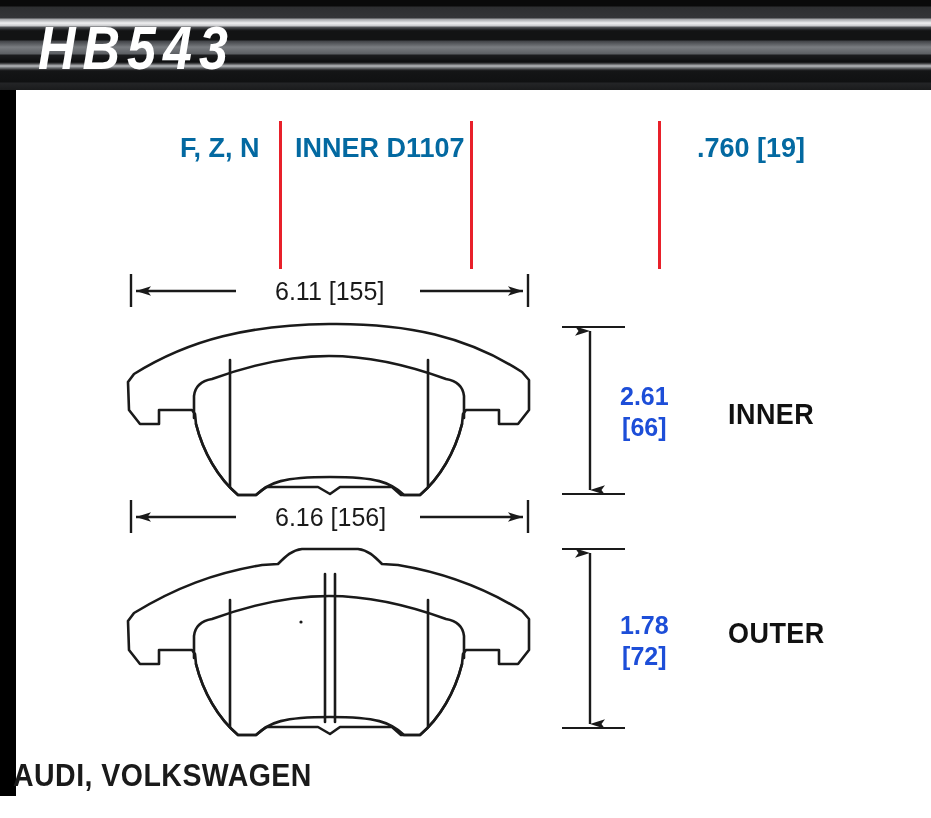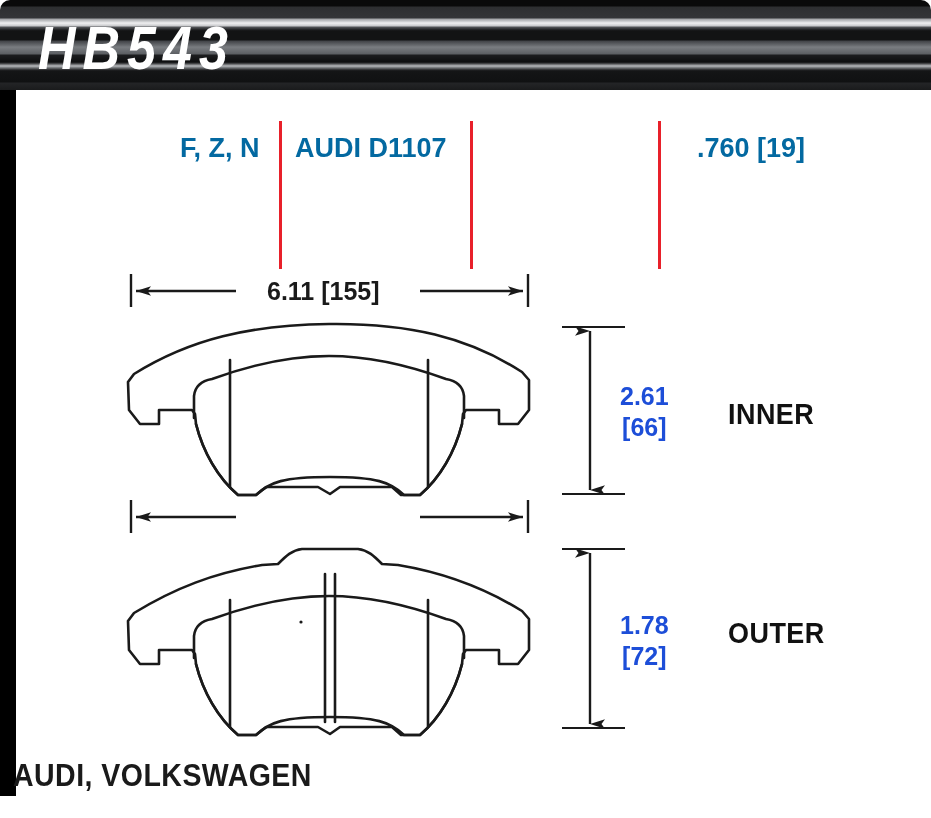--- a/index.html
+++ b/index.html
@@ -9,21 +9,20 @@
   }
   body {
     font-family: "Liberation Sans", sans-serif;
   }
   #page {
     position: relative;
     width: 931px;
     height: 818px;
     background: #ffffff;
     overflow: hidden;
-    border-radius: 10px;
   }
 
   
   #header {
     position: absolute;
     left: 0;
     top: 0;
     width: 931px;
     height: 90px;
     background:
@@ -98,24 +97,25 @@
     background: #e8202a;
   }
   #tick-a { left: 279px; top: 121px;  height: 148px; }
   #tick-b { left: 470px; top: 121px;  height: 148px; }
   #tick-c { left: 658px; top: 121px;  height: 148px; }
 
   
   .dim-h-label {
     position: absolute;
     font-family: "Liberation Sans", sans-serif;
-    font-weight: bold;
+    font-weight: normal;
     font-size: 25px;
     color: #1a1a1a;
     white-space: nowrap;
+    margin-left: 8px;
   }
   #dim-top-label    { left: 267px; top: 277px; }
   #dim-mid-label    { left: 267px; top: 503px; }
 
   .dim-v-label {
     position: absolute;
     font-family: "Liberation Sans", sans-serif;
     font-weight: bold;
     font-size: 25px;
     color: #1d4ed8;
@@ -169,28 +169,29 @@
 
   <div id="header">
     <div id="header-title">HB543</div>
   </div>
 
   <div id="frame-left"></div>
 
   <div id="panel"></div>
 
   <div class="spec-text" id="spec-compound">F, Z, N</div>
-  <div class="spec-text" id="spec-fmsi">AUDI D1107</div>
+  <div class="spec-text" id="spec-fmsi">INNER D1107</div>
   <div class="spec-text" id="spec-thick">.760 [19]</div>
 
   <div class="red-tick" id="tick-a"></div>
   <div class="red-tick" id="tick-b"></div>
   <div class="red-tick" id="tick-c"></div>
 
   <div class="dim-h-label" id="dim-top-label">6.11 [155]</div>
+  <div class="dim-h-label" id="dim-mid-label">6.16 [156]</div>
 
   <div class="dim-v-label" id="dim-inner-label">
     <div>2.61</div>
     <div>[66]</div>
   </div>
   <div class="dim-v-label" id="dim-outer-label">
     <div>1.78</div>
     <div>[72]</div>
   </div>
 

